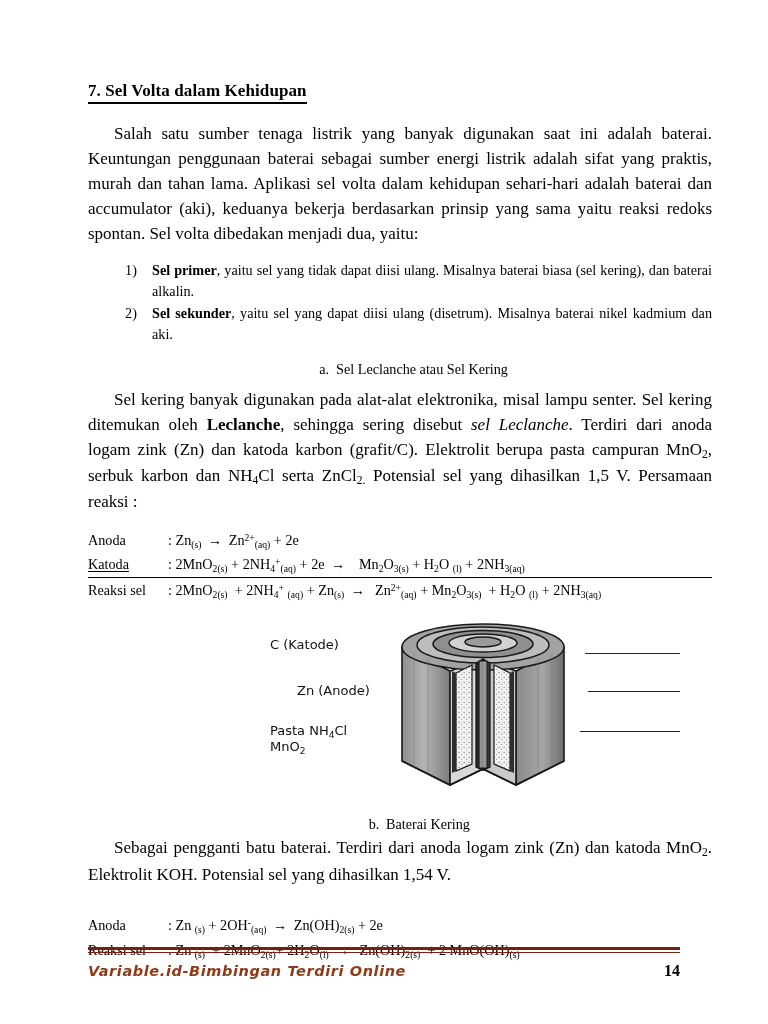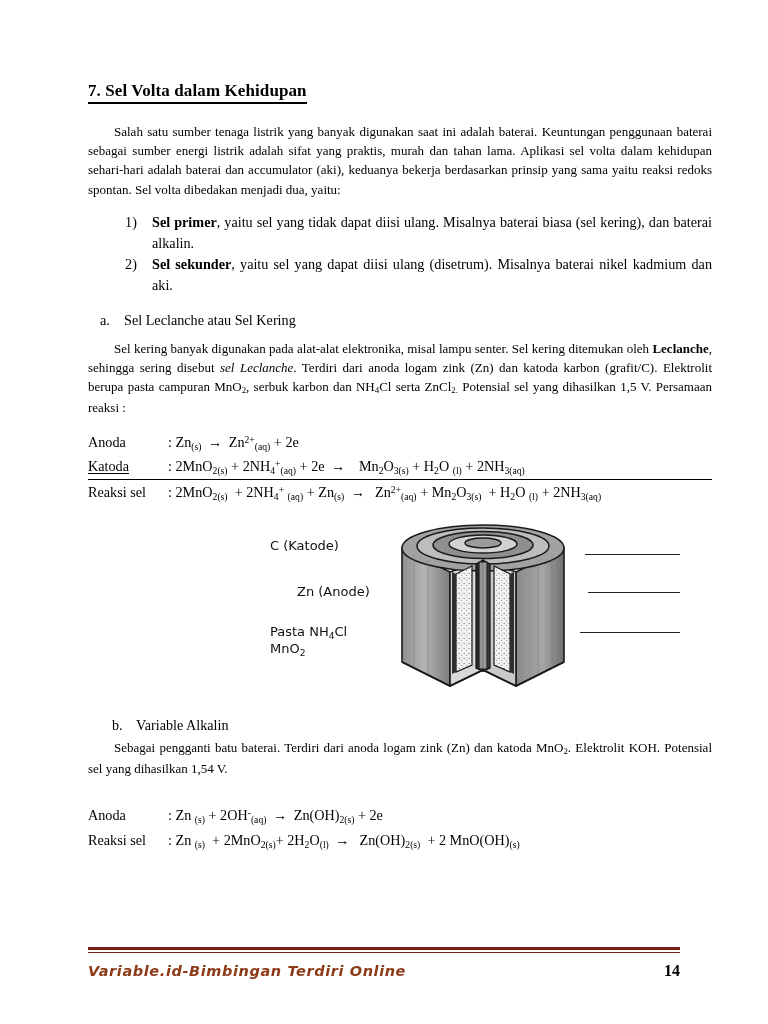--- a/index.html
+++ b/index.html
@@ -33,21 +33,21 @@
     letter-spacing: 0.1px;
     margin: 0 0 18px 0;
     display: inline-block;
     border-bottom: 2px solid #000;
     padding-bottom: 1px;
     line-height: 1.25;
   }
 
   
   p.body {
-    font-size: 13px;
+    font-size: 17px;
     line-height: 1.47;
     margin: 0 0 13px 0;
     text-align: justify;
     text-justify: inter-word;
   }
   p.body.indent { text-indent: 26px; }
 
   
   ol.numlist {
     margin: 0 0 14px 0;
@@ -63,22 +63,23 @@
   ol.numlist li::marker {
     content: counter(list-item) ")  ";
   }
   b, strong { font-weight: bold; }
   i, em { font-style: italic; }
 
   
   .sub-head {
     font-size: 14.2px;
     line-height: 1.47;
-    margin: 0 0 8px 8px;
+    margin: 0 0 8px 16px;
     padding-left: 4px;
+    text-align: center;
   }
   .sub-head .ltr { display: inline-block; width: 24px; }
   .sub-head.b-head { padding-left: 16px; margin-bottom: 2px; }
 
   
   .eq-block {
     font-size: 14.2px;
     line-height: 1.5;
     margin: 14px 0 0 0;
   }
@@ -316,21 +317,21 @@
           <line x1="40" y1="38" x2="40" y2="152"></line>
           <line x1="150" y1="38" x2="150" y2="152"></line>
           <line x1="164" y1="32" x2="164" y2="146"></line>
         </g>
       </svg>
     </div>
   </div>
 
   
   <div class="sub-head b-head">
-    <span class="ltr">b.</span><span>Variable Alkalin</span>
+    <span class="ltr">b.</span><span>Baterai Kering</span>
   </div>
 
   <p class="body indent"><span>Sebagai pengganti batu baterai. Terdiri dari anoda logam zink (Zn) dan katoda MnO</span><sub>2</sub><span>. Elektrolit KOH. Potensial sel yang dihasilkan 1,54 V.</span></p>
 
   
   <div class="eq-block" style="margin-top:26px;">
 
     <div class="eq-row anoda">
       <span class="lbl">Anoda</span><span>:</span>
       <span>

